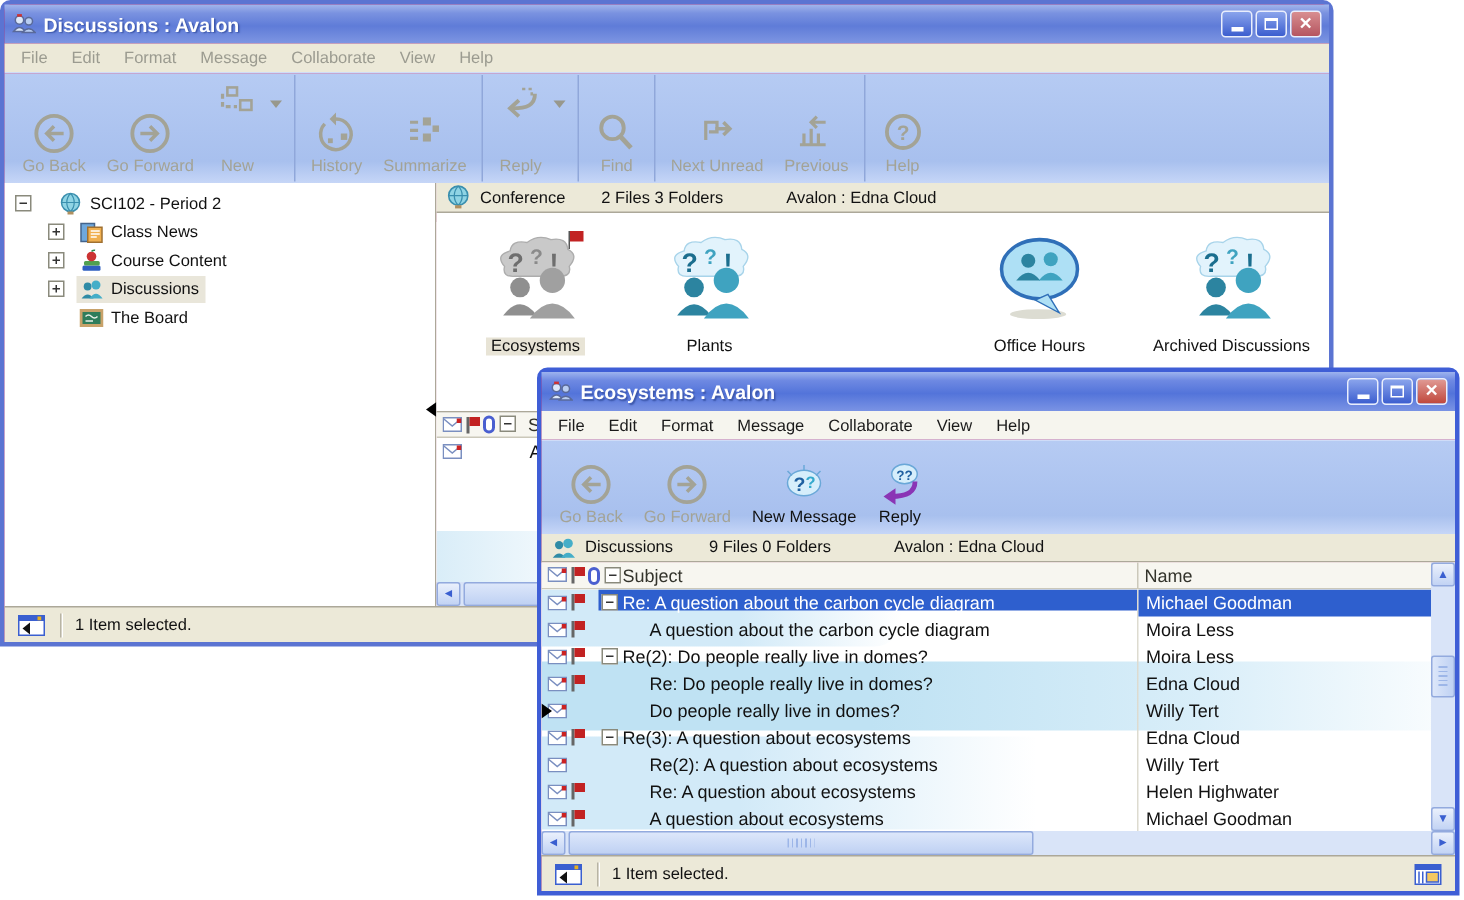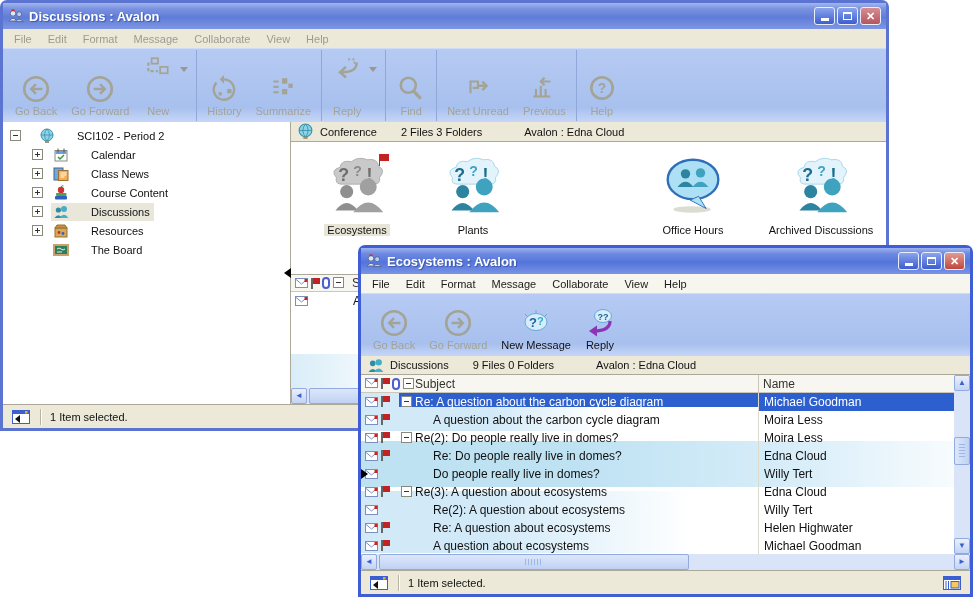--- a/index.html
+++ b/index.html
@@ -55,21 +55,21 @@
   .ib-counts{margin-right:36px;}
 
   
   .w1-content{flex:1;display:flex;min-height:0;position:relative;}
   .treepane{width:288px;flex:0 0 288px;border-right:1px solid #aca899;background:#fff;padding-top:4px;position:relative;}
   .trow{height:19px;display:flex;align-items:center;font-size:11px;}
   .trow .pmbox{margin-right:8px;}
   .trow.root{padding-left:7px;}
   .trow.root .pmbox{margin-right:16px;}
   .trow:not(.root){padding-left:29px;}
-  .tinner{display:flex;align-items:center;gap:22px;padding:1px 4px 1px 2px;}
+  .tinner{display:flex;align-items:center;gap:5px;padding:1px 4px 1px 2px;}
   .trow.selected .tinner{background:#e9e6da;}
   .trow .nicon{width:16px;height:16px;flex:0 0 16px;}
   .trow.no-expandable .pmbox{visibility:hidden;}
   .split-marker-left{position:absolute;left:281px;top:146px;width:0;height:0;border-right:7px solid #000;border-top:5px solid transparent;border-bottom:5px solid transparent;}
 
   .rightpane{flex:1;position:relative;min-width:0;background:#fff;}
   .iconarea{position:absolute;left:0;right:0;top:26px;height:126px;background:#fff;overflow:hidden;}
   .conf{position:absolute;top:8px;width:112px;text-align:center;}
   .conf:nth-of-type(1){left:10px;}
   .conf:nth-of-type(2){left:126px;}
@@ -434,29 +434,20 @@
         <span class="pmbox"></span>
         <span class="tinner">
           <svg class="nicon">
               <use href="#globe"></use>
             </svg>
           <span>SCI102 - Period 2</span>
         </span>
       </div>
       <div>
 
-      <div class="trow">
-            <span class="pmbox plus"></span>
-            <span class="tinner">
-              <svg class="nicon">
-                <use href="#cal"></use>
-              </svg>
-              <span>Calendar</span>
-            </span>
-          </div>
           <div class="trow">
             <span class="pmbox plus"></span>
             <span class="tinner">
               <svg class="nicon">
                 <use href="#news"></use>
               </svg>
               <span>Class News</span>
             </span>
           </div>
           <div class="trow">
@@ -468,29 +459,20 @@
               <span>Course Content</span>
             </span>
           </div>
           <div class="trow selected">
             <span class="pmbox plus"></span>
             <span class="tinner">
               <svg class="nicon">
                 <use href="#ppl"></use>
               </svg>
               <span>Discussions</span>
-            </span>
-          </div>
-          <div class="trow">
-            <span class="pmbox plus"></span>
-            <span class="tinner">
-              <svg class="nicon">
-                <use href="#res"></use>
-              </svg>
-              <span>Resources</span>
             </span>
           </div>
           <div class="trow no-expandable">
             <span class="pmbox plus"></span>
             <span class="tinner">
               <svg class="nicon">
                 <use href="#board"></use>
               </svg>
               <span>The Board</span>
             </span>

